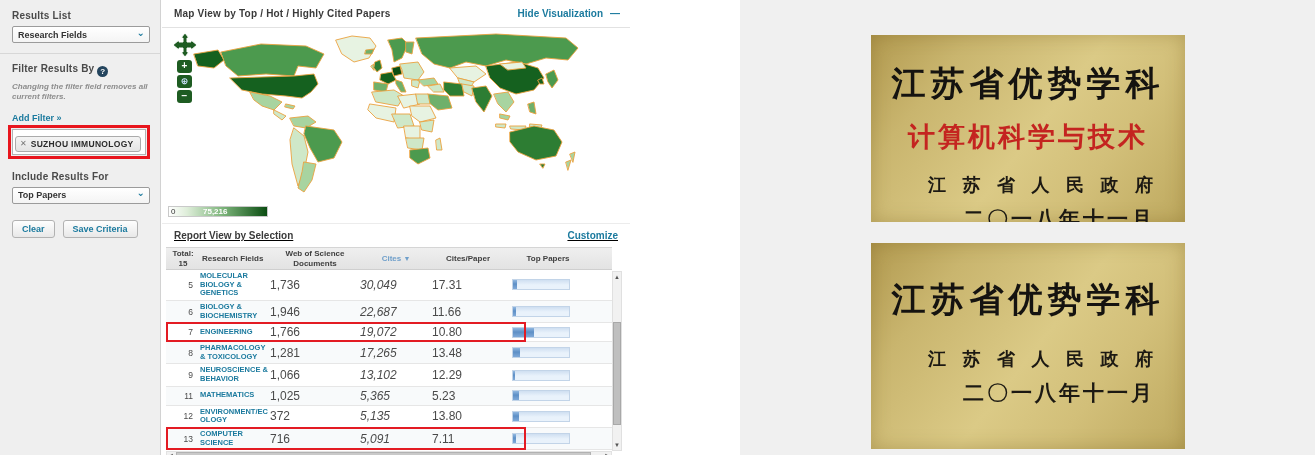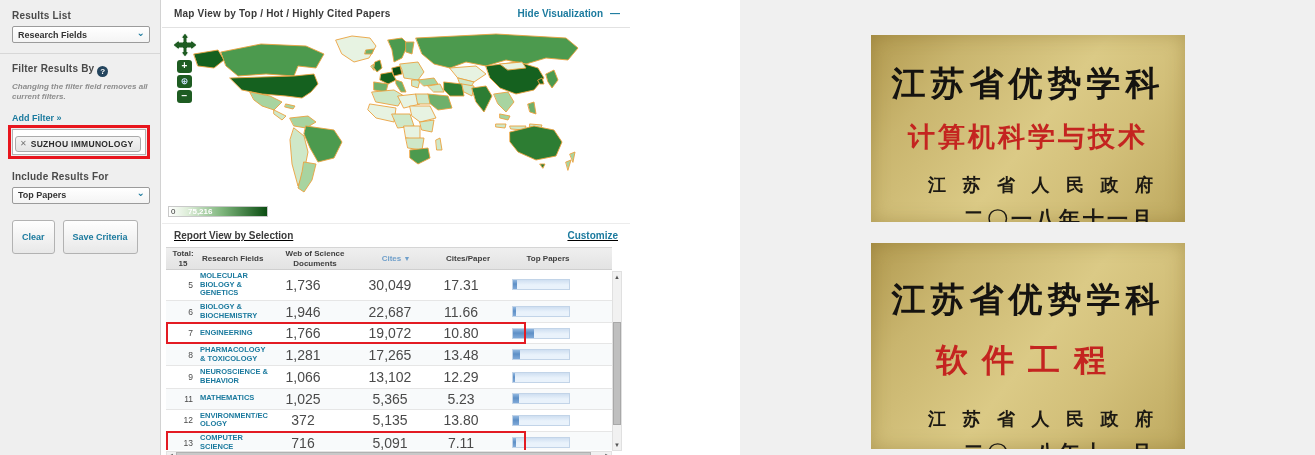--- a/index.html
+++ b/index.html
@@ -37,21 +37,21 @@
     display:inline-flex; align-items:center; gap:4px;
     background:linear-gradient(#f4f4f4,#e4e4e4); border:1px solid #ababab; border-radius:3px;
     padding:2px 6px 2px 4px; cursor:pointer;
   }
   .filter-tag .x { color:#777; font-size:8px; font-weight:bold; }
   .filter-tag .t { color:#2b2b2b; font-size:8.5px; font-weight:bold; letter-spacing:.3px;}
   .sb-buttons { display:flex; gap:8px; margin-top:16px; }
   .sb-btn {
     height:18px; border:1px solid #b2b2b2; border-radius:3px;
     background:linear-gradient(#fefefe,#e8e8e8);
-    color:#1b7a9e; font-size:9px; font-weight:bold; padding:16px 9px;
+    color:#1b7a9e; font-size:9px; font-weight:bold; padding:0 9px;
     display:flex; align-items:center; cursor:pointer;
   }
   
   .main { position:absolute; left:162px; top:0; width:468px; height:455px; background:#fff; }
   .map-header {
     height:28px; display:flex; align-items:center; justify-content:space-between;
     padding:0 10px 0 12px; border-bottom:1px solid #e2e2e2;
   }
   .map-title { font-size:10px; font-weight:bold; color:#3a3a3a; letter-spacing:.2px;}
   .hide-vis { font-size:10px; font-weight:bold; color:#1b7a9e; cursor:pointer; display:flex; align-items:center; gap:7px;}
@@ -62,21 +62,21 @@
   .pan-pad { display:block; }
   .zoom-btn {
     width:15px; height:13px; margin:2px 0 0 5px; background:#1e5c22; border-radius:3px;
     color:#fff; font-size:10px; font-weight:bold; text-align:center; line-height:12px; cursor:pointer;
   }
   .zoom-btn.globe { line-height:13px; font-size:9px; color:#cfe3ff;}
   .legend { position:absolute; left:6px; bottom:6px; width:100px; height:11px;
     background:linear-gradient(to right,#ffffff,#dfeeda 18%,#7cb47a 55%,#0b4d12);
     border:1px solid #c9c9c9; }
   .legend .l0 { position:absolute; left:2px; top:0; font-size:8px; color:#333; line-height:10px;}
-  .legend .l1 { position:absolute; left:19px; top:0; font-size:8px; color:#fff; line-height:10px; font-weight:bold;}
+  .legend .l1 { position:absolute; left:34px; top:0; font-size:8px; color:#fff; line-height:10px; font-weight:bold;}
   
   .report-titlebar { height:23px; display:flex; align-items:center; justify-content:space-between; padding:0 12px;text-decoration:underline;}
   .report-title { font-size:10px; font-weight:bold; color:#3a3a3a;}
   .customize { font-size:10px; font-weight:bold; color:#1b7a9e; cursor:pointer;}
   .tbl { position:relative; margin-left:4px; width:456px; }
   .tbl-head {
     display:flex; background:linear-gradient(#efefef,#e3e3e3); border-top:1px solid #d5d5d5;
     border-bottom:1px solid #cfcfcf; height:23px; align-items:center; width:446px;
   }
   .th { font-size:8px; font-weight:bold; color:#3f3f3f; text-align:center; line-height:1.15;}
@@ -87,23 +87,23 @@
   .c-cpp { width:72px; flex:none; }
   .c-top { width:88px; flex:none; }
   .th.sorted { color:#6f9fca; }
   .sort-ic { font-size:7px; color:#6f9fca; }
   .tbl-body { width:446px; height:180px; overflow:hidden; position:relative; }
   .row { display:flex; align-items:center; border-bottom:1px solid #e6e6e6; padding:2px 0; position:relative; background:#fff;}
   .row:nth-child(even){ background:#f8fafb; }
   .row .rank { width:34px; flex:none; font-size:8.5px; color:#4a4a4a; text-align:right; padding-right:7px;}
   .row .field { width:70px; flex:none; font-size:7.5px; font-weight:bold; color:#1b7a9e;
     text-transform:uppercase; line-height:1.15; overflow-wrap:anywhere; cursor:pointer;}
-  .row .num { font-size:14px; color:#4a4a4a; text-align:center; }
+  .row .num { font-size:12px; color:#4a4a4a; text-align:left; }
   .row .docs { width:90px; flex:none; padding-right:24px;}
-  .row .cites { width:72px; flex:none; padding-right:12px;}
+  .row .cites { width:72px; flex:none; padding-right:12px;font-style:italic;}
   .row .cpp { width:72px; flex:none; padding-right:14px;}
   .row .top { width:88px; flex:none; padding-left:8px;}
   .bar-track { width:58px; height:11px; background:linear-gradient(#cfdff1,#e9f2fb 55%,#e9f2fb);
     border:1px solid #c2d4e8; position:relative;}
   .bar-fill { position:absolute; left:0; top:0; bottom:0;
     background:linear-gradient(#90b7e0,#5d8fc6 45%,#7fa9d8); }
   .row.hl::after { content:""; position:absolute; left:0; right:86px; top:-1px; bottom:-1px;
     border:2px solid #e31b23; pointer-events:none;}
   
   .vscroll { position:absolute; right:0; top:24px; width:10px; height:180px; background:#f1f1f1; border:1px solid #e0e0e0;}
@@ -400,17 +400,16 @@
 
 <div class="right-panel">
   <div class="plaque p1">
     <div class="pl-title">江苏省优势学科</div>
     <div class="pl-disc">计算机科学与技术</div>
     <div class="pl-issuer">江 苏 省 人 民 政 府</div>
     <div class="pl-date">二〇一八年十一月</div>
   </div>
   <div class="plaque p2">
     <div class="pl-title">江苏省优势学科</div>
-    <div class="pl-disc">软件工程</div>
     <div class="pl-issuer">江 苏 省 人 民 政 府</div>
     <div class="pl-date">二〇一八年十一月</div>
   </div>
 </div>
 
 </body></html>

